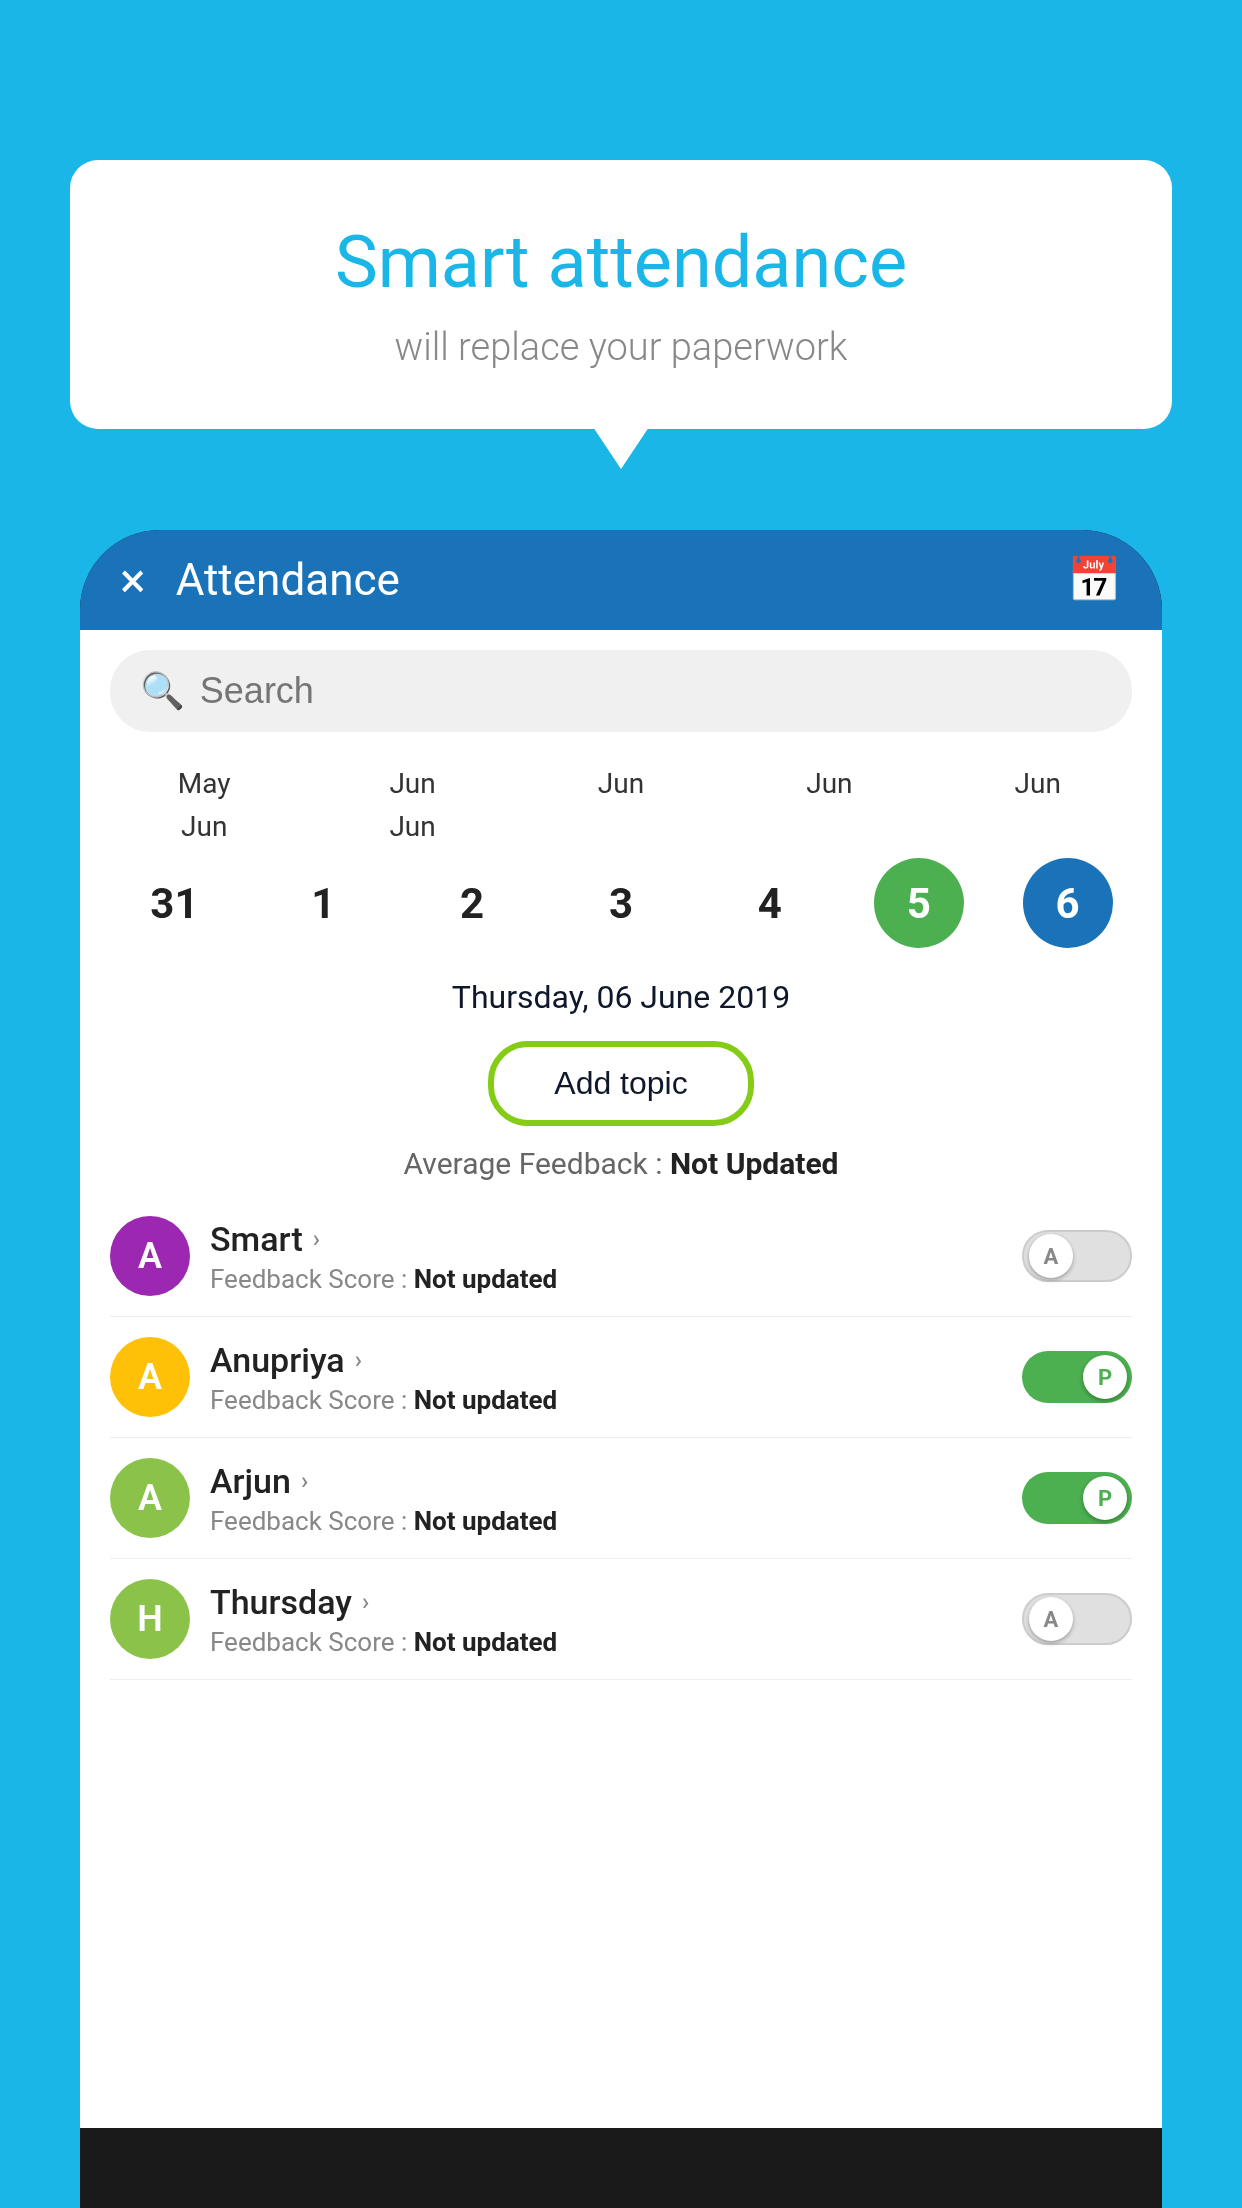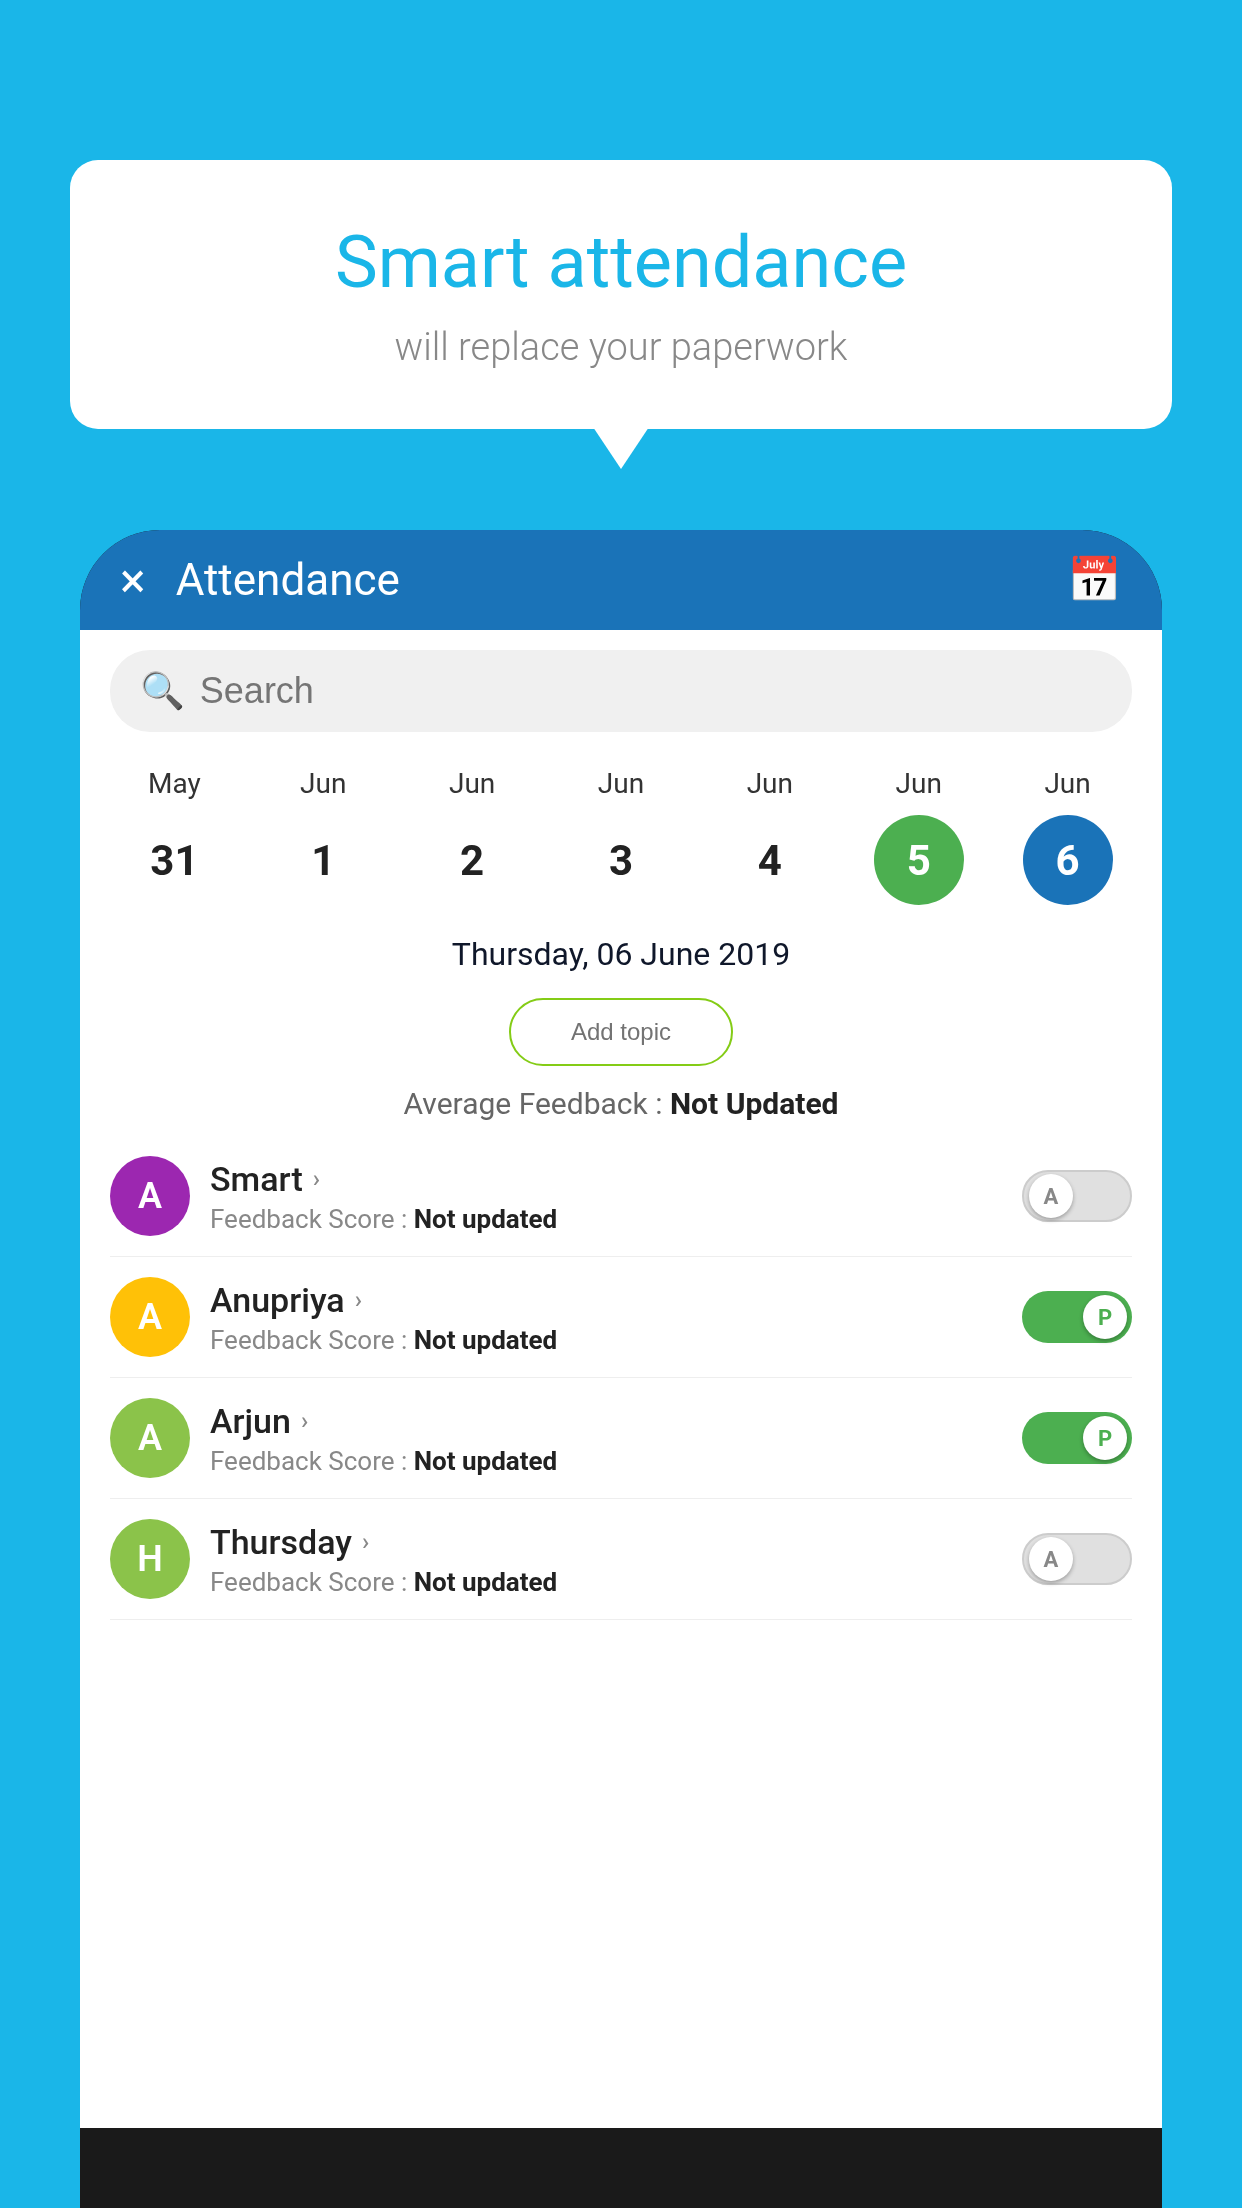--- a/index.html
+++ b/index.html
@@ -173,21 +173,21 @@
     }
 
     
     .date-selector {
       padding: 10px 20px;
       overflow: hidden;
     }
 
     .date-months {
       display: grid;
-      grid-template-columns: repeat(7, 1fr);
+      grid-template-columns: repeat(5, 1fr);
       text-align: center;
       margin-bottom: 10px;
     }
 
     .month-label {
       font-size: 28px;
       color: #333;
       padding: 5px 0;
     }
 
@@ -229,25 +229,25 @@
       text-align: center;
       padding: 20px 0 10px;
       font-size: 32px;
       color: #0f172a;
     }
 
     
     .add-topic-btn {
       display: block;
       margin: 15px auto;
-      border: 2px solid #84cc16;
+      border: 6px solid #84cc16;
       border-radius: 40px;
       padding: 18px 60px;
-      font-size: 24px;
-      color: #737373;
+      font-size: 32px;
+      color: #0f172a;
       background: white;
       cursor: pointer;
       width: fit-content;
     }
 
     
     .avg-feedback {
       text-align: center;
       font-size: 30px;
       color: #666;

